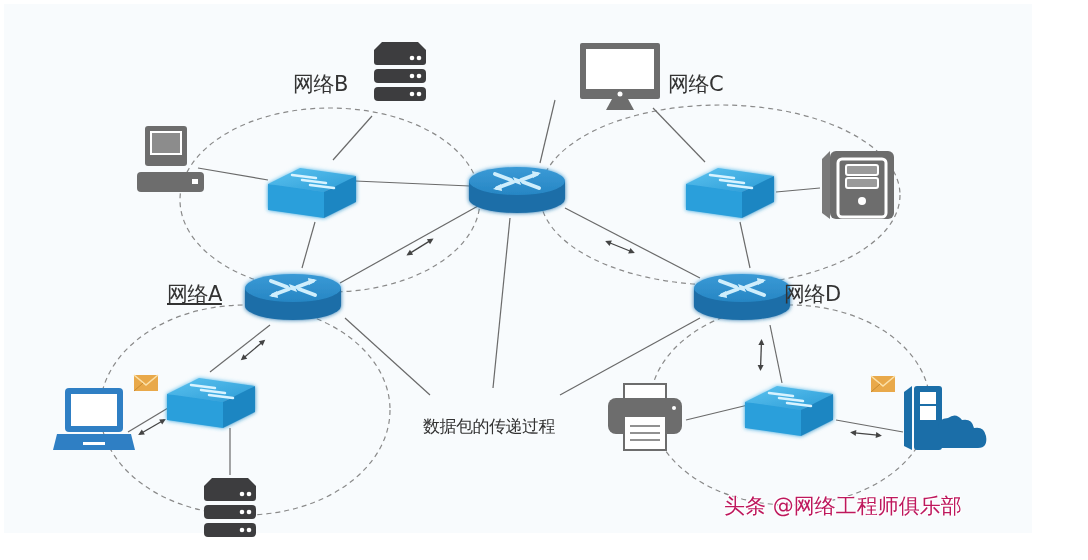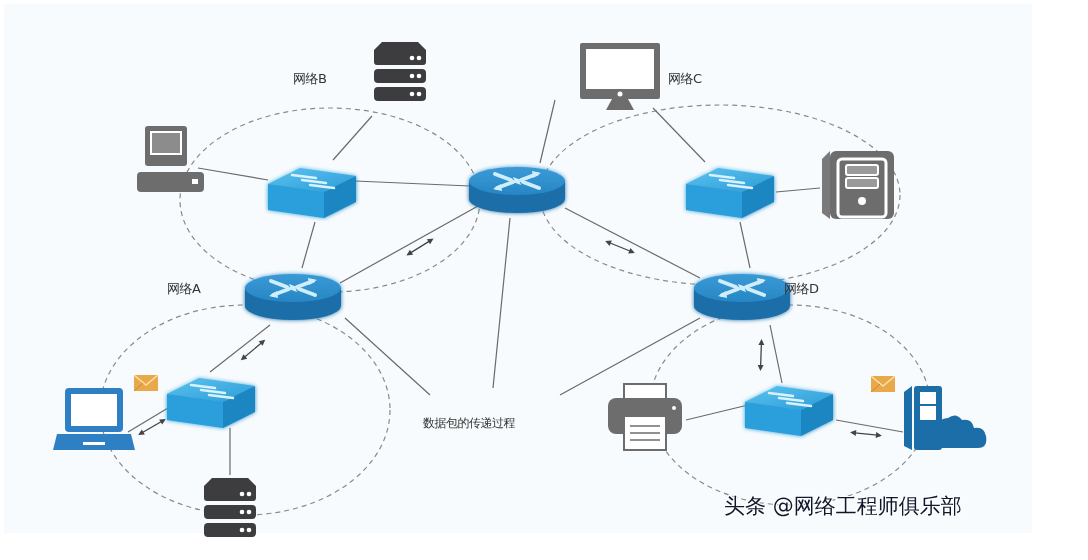--- a/index.html
+++ b/index.html
@@ -1,20 +1,20 @@
 <!DOCTYPE html>
 <html><head>
 <meta charset="utf-8">
 <style>
   html,body{margin:0;padding:0;background:#ffffff;}
   body{width:1088px;height:560px;position:relative;overflow:hidden;font-family:"DejaVu Sans","Liberation Sans",sans-serif;}
   #panel{position:absolute;left:4px;top:4px;width:1028px;height:529px;background:#f8fbfd;}
   svg#diagram{position:absolute;left:0;top:0;width:1088px;height:560px;}
-  .lbl{position:absolute;font-size:13px;color:#333;letter-spacing:-0.5px;white-space:nowrap;}
-  .wm{position:absolute;font-size:21px;color:#0f172a;white-space:nowrap;text-shadow:1px 1px 0 #fff,-1px -1px 0 #fff;}
+  .lbl{position:absolute;font-size:21px;color:#333;letter-spacing:-0.5px;white-space:nowrap;}
+  .wm{position:absolute;font-size:21px;color:#be185d;white-space:nowrap;text-shadow:1px 1px 0 #fff,-1px -1px 0 #fff;}
 </style>
 </head>
 <body>
 
 <div id="panel"></div>
 
 <svg id="diagram" viewBox="0 0 1088 560" xmlns="http://www.w3.org/2000/svg">
   <defs>
     <linearGradient id="swTop" x1="0" y1="0" x2="1" y2="1">
       <stop offset="0" stop-color="#5cc3f0"></stop>
@@ -184,16 +184,16 @@
     <rect x="-20" y="-12" width="16" height="14" fill="#ffffff"></rect>
     <path d="M-2,30 L38,30 Q48,30 46,18 Q44,8 34,10 Q32,0 22,2 Q16,-6 8,0 Q-2,0 -2,10 Z" fill="#1b6ea8"></path>
   </g>
 
   <use href="#envelope" transform="translate(146,383)"></use>
   <use href="#envelope" transform="translate(883,384)"></use>
 </svg>
 
 <div class="lbl" style="left:293px;top:70px;">网络B</div>
 <div class="lbl" style="left:668px;top:70px;">网络C</div>
-<div class="lbl" style="left:167px;top:280px;">网络A</div>
+<div class="lbl" style="left:167px;top:280px;text-decoration:underline;">网络A</div>
 <div class="lbl" style="left:784px;top:280px;">网络D</div>
-<div class="lbl" style="left:423px;top:415px;font-size:12px;">数据包的传递过程</div>
+<div class="lbl" style="left:423px;top:415px;font-size:17px;">数据包的传递过程</div>
 <div class="wm" style="left:724px;top:492px;">头条 @网络工程师俱乐部</div>
 
 </body></html>

